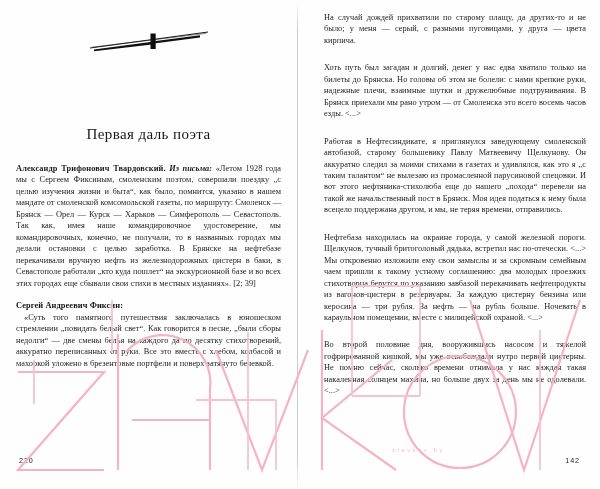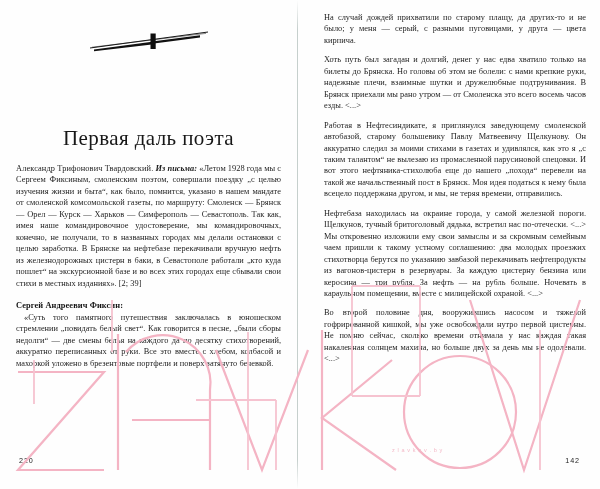--- a/index.html
+++ b/index.html
@@ -100,21 +100,21 @@
   }
   .ornament svg { display: block; width: 130px; height: 38px; }
 
   
   .chapter-title {
     position: absolute;
     top: 126px;
     left: 0;
     right: 0;
     text-align: center;
-    font-size: 21px;
+    font-size: 15px;
     font-weight: normal;
     letter-spacing: 0.4px;
     color: #171717;
     margin: 0;
   }
 
   
   .textcol {
     position: absolute;
     left: 0;
@@ -127,26 +127,26 @@
     margin: 0;
     font-size: 8.35px;
     line-height: 11.45px;
     text-align: justify;
     text-justify: inter-word;
     letter-spacing: 0.02px;
     color: #1d1d1d;
     -webkit-hyphens: none;
     hyphens: none;
   }
-  .para + .para { margin-top: 8px; }
+  .para + .para { margin-top: 16px; }
 
   .para-indent { text-indent: 8px; }
 
   .speaker {
-    font-weight: normal;
+    font-weight: bold;
     letter-spacing: 0.1px;
     margin-top: 40px;
   }
   .speaker-italic {
     font-style: italic;
     font-weight: bold;
   }
 
   .speaker-heading {
     margin: 0;

